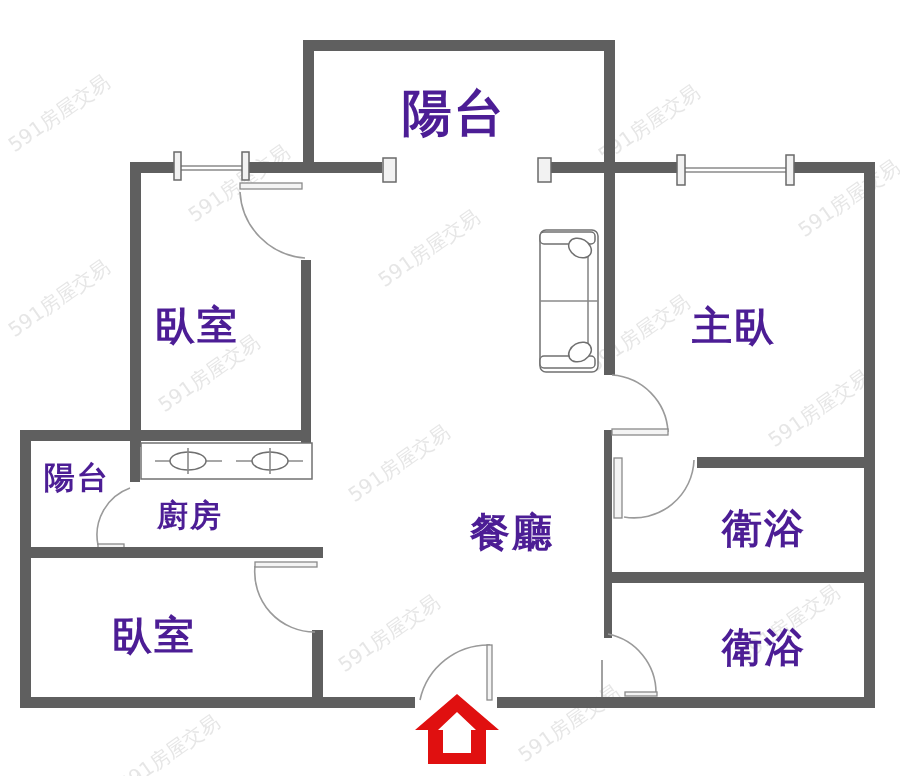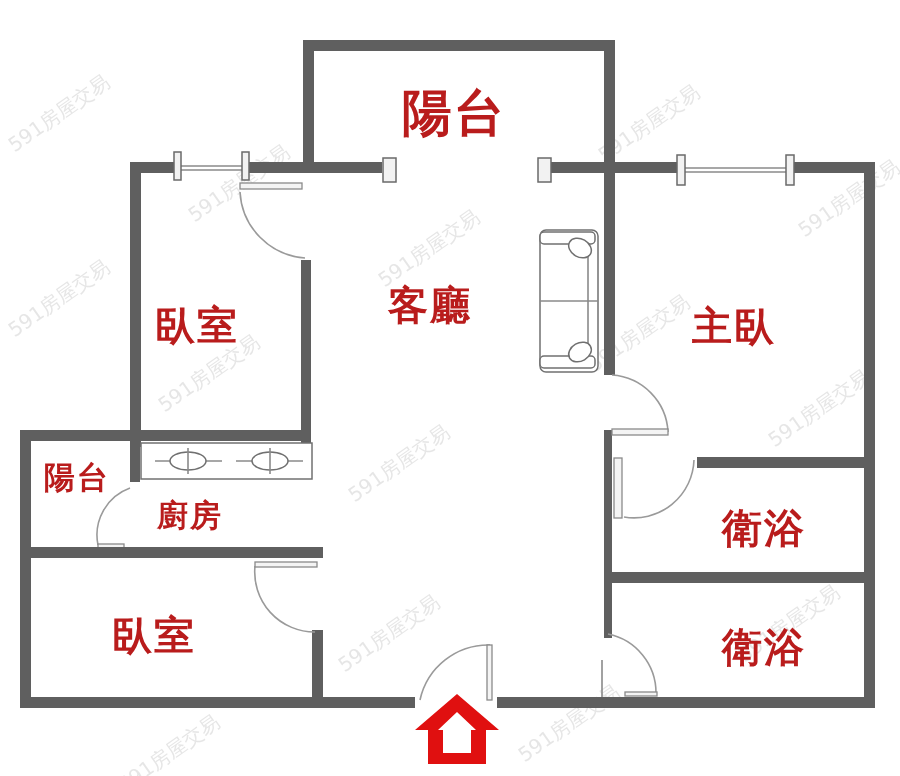--- a/index.html
+++ b/index.html
@@ -5,21 +5,21 @@
   html, body { margin:0; padding:0; background:#ffffff; }
   #stage { position:relative; width:900px; height:776px; overflow:hidden; background:#ffffff; }
   svg { position:absolute; left:0; top:0; }
   .wall { fill:#5f5f5f; }
   .thin { fill:none; stroke:#8a8a8a; stroke-width:1.6; }
   .door-arc { fill:none; stroke:#9a9a9a; stroke-width:1.6; }
   .door-leaf { fill:#f4f4f4; stroke:#8a8a8a; stroke-width:1.3; }
   .win-post { fill:#f2f2f2; stroke:#6a6a6a; stroke-width:1.5; }
   .furn { fill:#ffffff; stroke:#707070; stroke-width:1.5; }
   .room-label {
-    position:absolute; color:#b91c1c; font-family:"DejaVu Sans", sans-serif;
+    position:absolute; color:#4c1d95; font-family:"DejaVu Sans", sans-serif;
     font-weight:bold; white-space:nowrap; letter-spacing:2px; line-height:1;
   }
   .lg { font-size:50px; }
   .md { font-size:40px; }
   .sm { font-size:31px; }
   .wm {
     position:absolute; color:#e6e6e6; font-family:"DejaVu Sans", sans-serif;
     font-size:20px; transform:rotate(-35deg); white-space:nowrap; pointer-events:none;
   }
 </style>
@@ -125,21 +125,21 @@
       <ellipse class="furn" cx="580" cy="352" rx="12" ry="9" transform="rotate(-30 580 352)"></ellipse>
     </g>
 
     <g>
       <path d="M 457 694 L 499 730 L 486 730 L 486 764 L 428 764 L 428 730 L 415 730 Z" fill="#e01010"></path>
       <path d="M 457 712 L 476 730 L 471 730 L 471 753 L 443 753 L 443 730 L 438 730 Z" fill="#ffffff"></path>
     </g>
   </svg>
 
   <div class="room-label lg" style="left:402px;top:88px;">陽台</div>
-  <div class="room-label md" style="left:388px;top:285px;">客廳</div>
   <div class="room-label md" style="left:155px;top:305px;">臥室</div>
   <div class="room-label md" style="left:692px;top:280px;margin-top:26px;">主臥</div>
   <div class="room-label sm" style="left:44px;top:462px;">陽台</div>
   <div class="room-label sm" style="left:157px;top:500px;">廚房</div>
+  <div class="room-label md" style="left:470px;top:512px;">餐廳</div>
   <div class="room-label md" style="left:722px;top:508px;">衛浴</div>
   <div class="room-label md" style="left:722px;top:627px;">衛浴</div>
   <div class="room-label md" style="left:112px;top:615px;">臥室</div>
 </div>
 
 </body></html>

